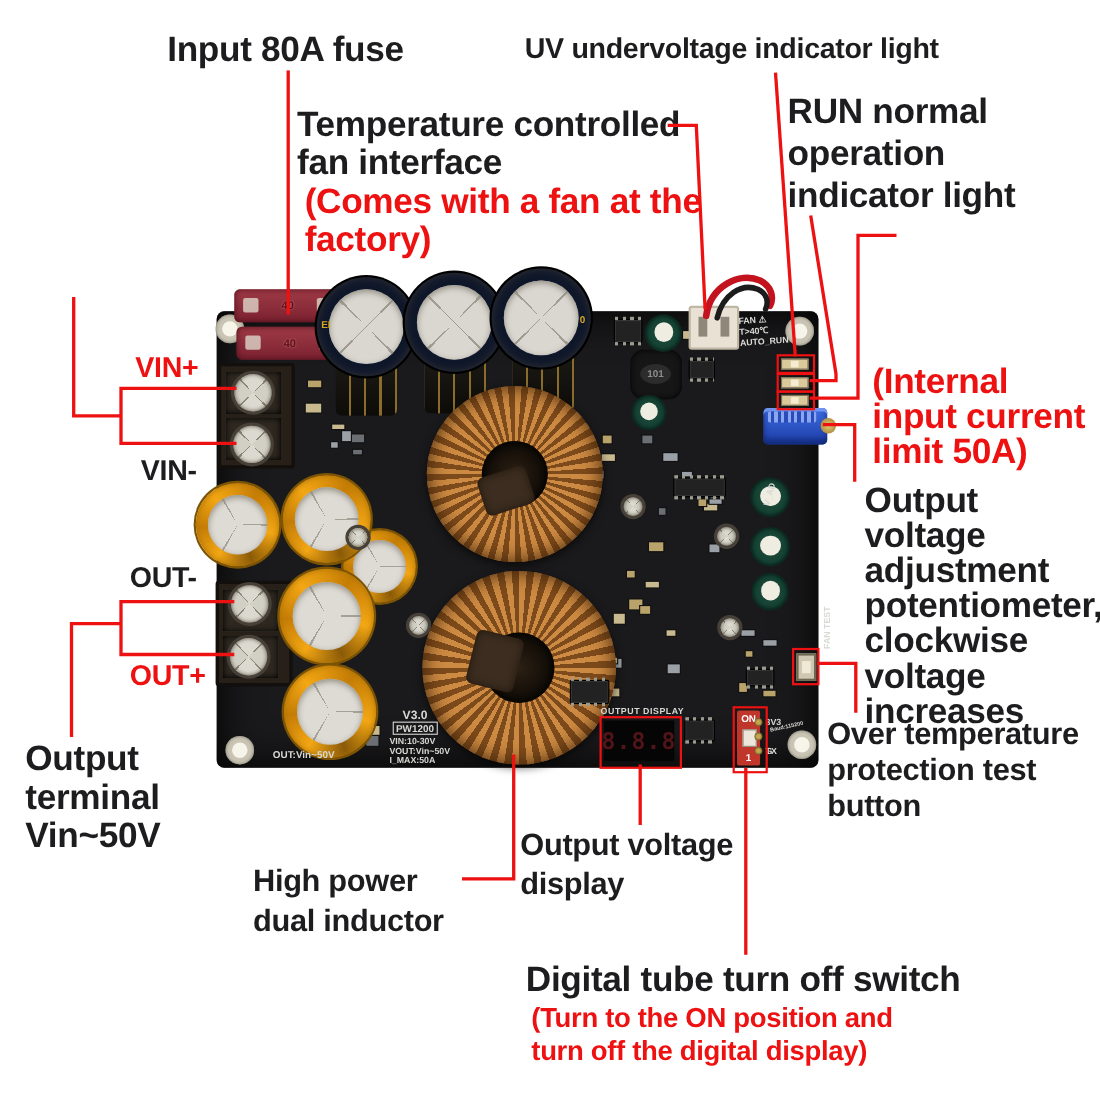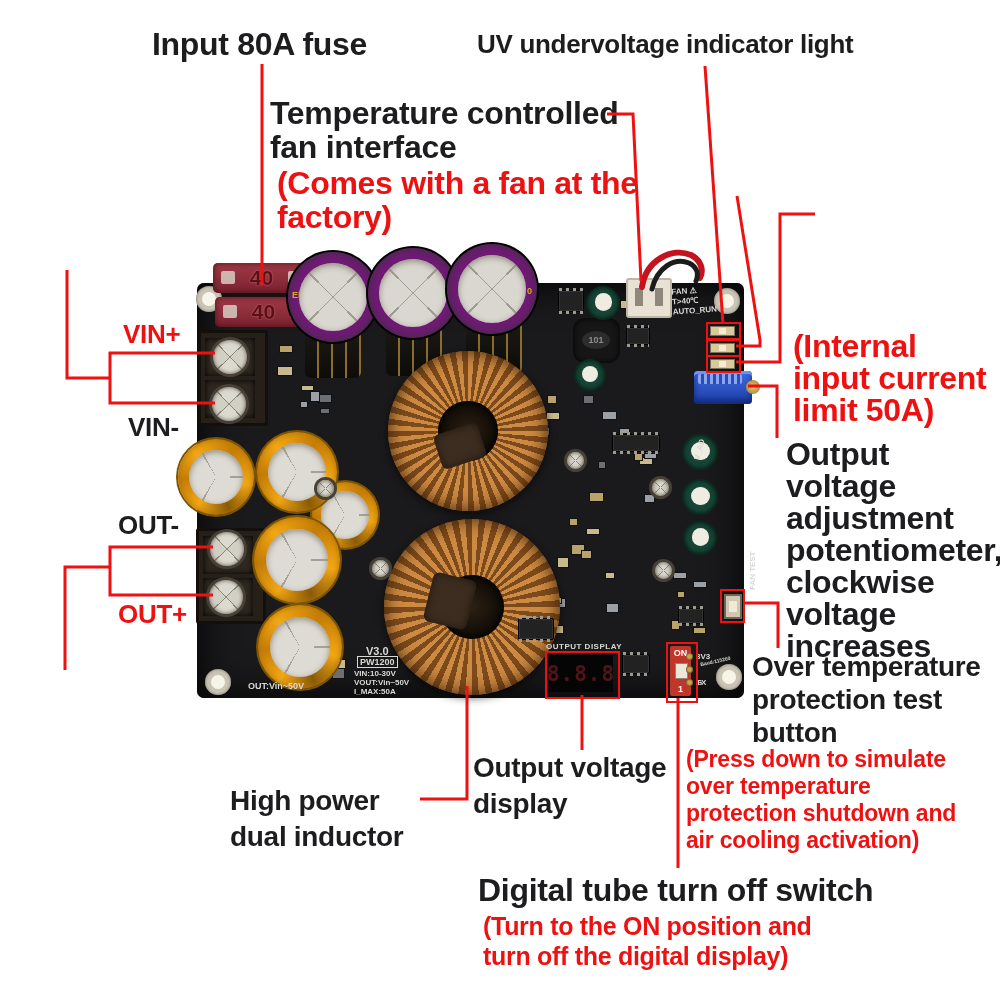--- a/index.html
+++ b/index.html
@@ -43,27 +43,27 @@
   
   .board{position:absolute;left:197px;top:283px;width:547px;height:415px;background:var(--pcb);
          border-radius:7px;z-index:1;box-shadow:inset 0 0 40px #000;}
   .part{position:absolute;z-index:5;}
   .mhole{width:26px;height:26px;border-radius:50%;background:#c9c4b4;
          box-shadow:inset 0 0 3px #6d6a5e;}
   .mhole::after{content:"";position:absolute;left:6px;top:6px;width:14px;height:14px;border-radius:50%;background:#f7f4ea;}
   .fusebody{width:97px;height:30px;border-radius:5px;background:linear-gradient(180deg,#a03b47,#7b2130);
             box-shadow:inset 0 0 6px #4e0f18;display:flex;align-items:center;justify-content:center;}
   .fusebody .slot{position:absolute;top:8px;width:14px;height:13px;background:#d8ccc2;border-radius:2px;opacity:.85;}
-  .fuse-num{color:#5e0e16;font-weight:700;font-size:21px;text-shadow:0 0 2px #c77;}
+  .fuse-num{color:#5e0e16;font-weight:700;font-size:10px;text-shadow:0 0 2px #c77;}
   .termblock{width:64px;height:90px;background:#262019;border:3px solid #120f0c;border-radius:3px;}
   .termblock .cell{position:absolute;left:4px;width:50px;height:38px;background:#2e2820;box-shadow:inset 0 0 6px #000;}
   .screwhead{position:absolute;border-radius:50%;
      background:conic-gradient(#dcd9d0 0 43deg,#8b8577 43deg 49deg,#d2cfc5 49deg 133deg,#8b8577 133deg 139deg,#dcd9d0 139deg 223deg,#8b8577 223deg 229deg,#d2cfc5 229deg 313deg,#8b8577 313deg 319deg,#dcd9d0 319deg);
      box-shadow:inset 0 0 4px #55503f,0 0 0 3px #474038;}
-  .cap-big{border-radius:50%;background:#701a75;box-shadow:0 0 0 2px #000,inset 0 0 8px #333;}
+  .cap-big{border-radius:50%;background:#0f172a;box-shadow:0 0 0 2px #000,inset 0 0 8px #333;}
   .cap-big .top{position:absolute;border-radius:50%;
      background:conic-gradient(#dad7d0 0 43deg,#a19d92 43deg 47deg,#dad7d0 47deg 133deg,#a19d92 133deg 137deg,#dad7d0 137deg 223deg,#a19d92 223deg 227deg,#dad7d0 227deg 313deg,#a19d92 313deg 317deg,#dad7d0 317deg);
      box-shadow:inset 0 2px 6px #8f8b80;}
   .cap-big .mark{position:absolute;color:#d6a821;font-size:9px;font-weight:700;}
   .cap-yel{border-radius:50%;background:conic-gradient(from -40deg,#f3a714,#c57d06,#f3a714 40%,#8a5a08 55%,#f3a714 70%,#c57d06,#f3a714);
      box-shadow:0 0 0 2px #7c5403,inset 0 0 6px #a86f05;}
   .cap-yel .top{position:absolute;border-radius:50%;
      background:conic-gradient(#dedbd4 0 88deg,#a5a197 88deg 92deg,#dedbd4 92deg 208deg,#a5a197 208deg 212deg,#dedbd4 212deg 328deg,#a5a197 328deg 332deg,#dedbd4 332deg);
      box-shadow:inset 0 2px 6px #8f8b80;}
   .sleeve{background:linear-gradient(180deg,#1b1914,#0d0c09),repeating-linear-gradient(90deg,transparent 0 12px,#8a6d2a 12px 14px);
@@ -328,41 +328,43 @@
   <div class="redbox" style="left:720px;top:589px;width:21px;height:30px;"></div>
   <div class="redbox" style="left:545px;top:651px;width:71px;height:44px;"></div>
   <div class="redbox" style="left:666px;top:642px;width:28px;height:57px;"></div>
 
   <div class="lbl lbl-fuse">Input 80A fuse</div>
   <div class="lbl lbl-uv">UV undervoltage indicator light</div>
   <div class="lbl lbl-fan">Temperature controlled
 fan interface</div>
   <div class="lbl red lbl-fan-note">(Comes with a fan at the
 factory)</div>
+  <div class="lbl lbl-run">RUN normal
+operation
+indicator light</div>
   <div class="lbl red lbl-oc-note">(Internal
 input current
 limit 50A)</div>
   <div class="lbl red lbl-vinp">VIN+</div>
   <div class="lbl lbl-vinm">VIN-</div>
   <div class="lbl lbl-outm">OUT-</div>
   <div class="lbl red lbl-outp">OUT+</div>
+  <div class="lbl lbl-outputterm">Output
+terminal
+Vin~50V</div>
   <div class="lbl lbl-inductor">High power
 dual inductor</div>
   <div class="lbl lbl-display">Output voltage
 display</div>
   <div class="lbl lbl-vadj">Output voltage
 adjustment
 potentiometer,
 clockwise
 voltage
 increases</div>
   <div class="lbl lbl-tempbtn">Over temperature
 protection test
 button</div>
-  <div class="lbl red lbl-tempbtn-note">(Press down to simulate
-over temperature
-protection shutdown and
-air cooling activation)</div>
   <div class="lbl lbl-digital">Digital tube turn off switch</div>
   <div class="lbl red lbl-digital-note">(Turn to the ON position and
 turn off the digital display)</div>
 
 </div>
 
 </body></html>

